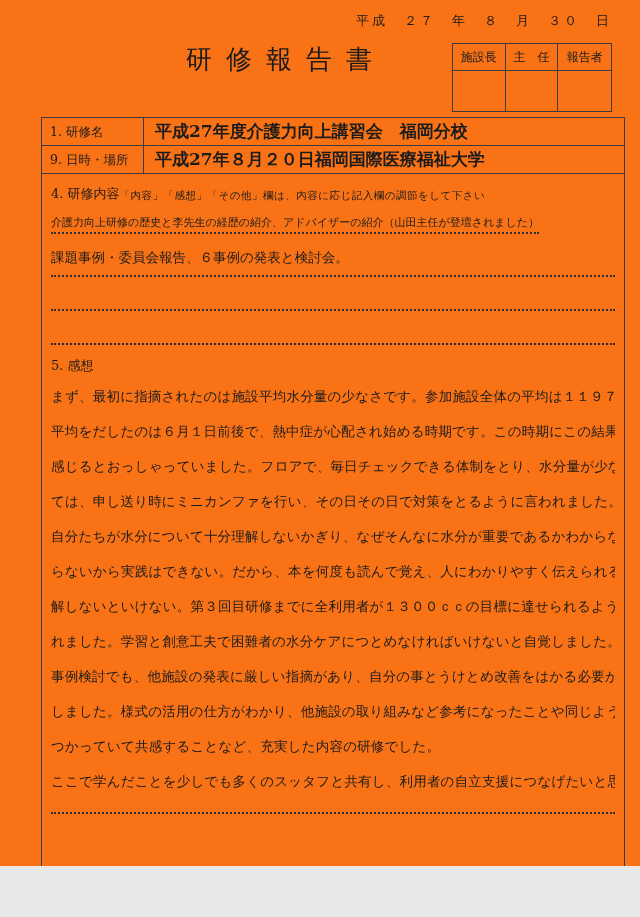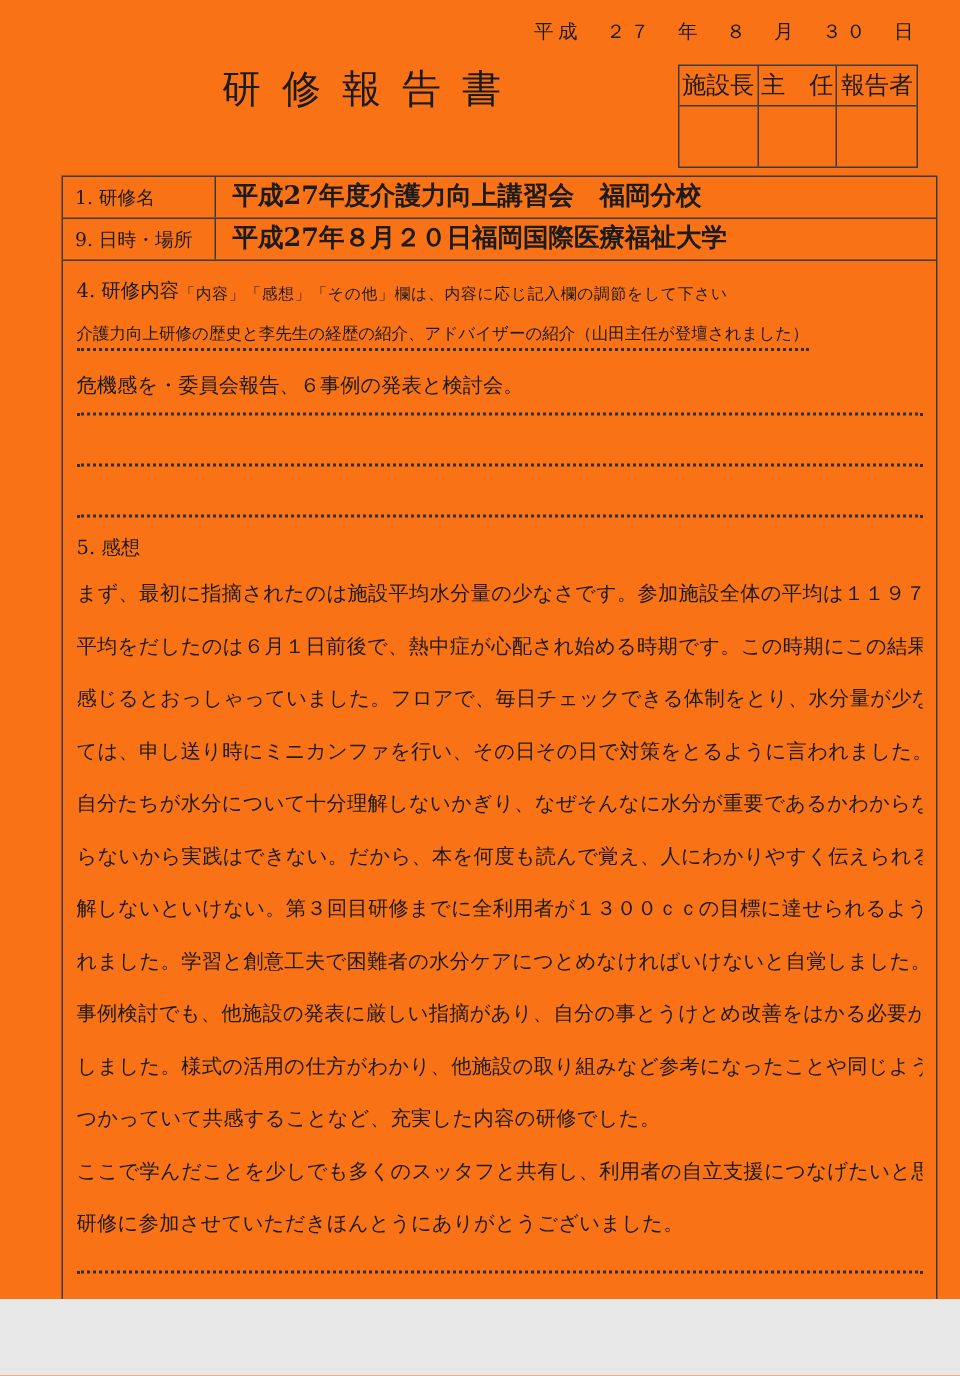--- a/index.html
+++ b/index.html
@@ -13,35 +13,35 @@
     overflow:hidden;
   }
   
   .date-line {
     position:absolute; top:12px; right:28px;
     font-size:13px; letter-spacing:3px;
     white-space:pre;
   }
   .doc-title {
     position:absolute; top:42px; left:96px; width:290px;
-    text-align:center;
+    text-align:right;
     font-size:26px; letter-spacing:14px; text-indent:14px;
     font-weight:500;
   }
   .stamp-table {
     position:absolute; top:43px; left:452px; width:160px;
     border:1.5px solid #3c3c3c;
     display:grid; grid-template-columns:1fr 1fr 1fr;
     box-sizing:border-box;
   }
   .stamp-cell {
     border-right:1px solid #3c3c3c;
     border-bottom:1px solid #3c3c3c;
     height:26px; line-height:26px;
-    text-align:center; font-size:16px;
+    text-align:center; font-size:12px;
     white-space:pre;
   }
   .stamp-cell:nth-child(3n) { border-right:none; }
   .stamp-sig { height:40px; border-bottom:none; }
   
   .main-box {
     position:absolute; top:117px; left:28px;
     width:584px; height:755px;
     border:1.5px solid #3c3c3c;
     box-sizing:border-box;
@@ -121,41 +121,40 @@
       <div class="info-label">9. 日時・場所</div>
       <div class="info-value">平成27年８月２０日福岡国際医療福祉大学</div>
     </div>
 
     <div class="sec4">
       <div class="sec4-head">
         <span class="sec4-label">4. 研修内容</span>
         <span class="sec4-note">「内容」「感想」「その他」欄は、内容に応じ記入欄の調節をして下さい</span>
       </div>
       <div class="sec4-line1"><span class="u">介護力向上研修の歴史と李先生の経歴の紹介、アドバイザーの紹介（山田主任が登壇されました）</span></div>
-      <div class="sec4-line2">危機感を・委員会報告、６事例の発表と検討会。</div>
+      <div class="sec4-line2">課題事例・委員会報告、６事例の発表と検討会。</div>
       <div class="rule-line"></div>
       <div class="rule-line"></div>
     </div>
 
     <div class="sec5">
       <div class="sec5-label">5. 感想</div>
       <div>
           <div class="kanso-line">まず、最初に指摘されたのは施設平均水分量の少なさです。参加施設全体の平均は１１９７ｍｌ。施設</div>
           <div class="kanso-line">平均をだしたのは６月１日前後で、熱中症が心配され始める時期です。この時期にこの結果、危機感を</div>
           <div class="kanso-line">感じるとおっしゃっていました。フロアで、毎日チェックできる体制をとり、水分量が少ない人に対し</div>
           <div class="kanso-line">ては、申し送り時にミニカンファを行い、その日その日で対策をとるように言われました。</div>
           <div class="kanso-line">自分たちが水分について十分理解しないかぎり、なぜそんなに水分が重要であるかわからないし、わか</div>
           <div class="kanso-line">らないから実践はできない。だから、本を何度も読んで覚え、人にわかりやすく伝えられるくらいに理</div>
           <div class="kanso-line">解しないといけない。第３回目研修までに全利用者が１３００ｃｃの目標に達せられるようにと命令さ</div>
           <div class="kanso-line">れました。学習と創意工夫で困難者の水分ケアにつとめなければいけないと自覚しました。</div>
           <div class="kanso-line">事例検討でも、他施設の発表に厳しい指摘があり、自分の事とうけとめ改善をはかる必要があると痛感</div>
           <div class="kanso-line">しました。様式の活用の仕方がわかり、他施設の取り組みなど参考になったことや同じような問題にぶ</div>
           <div class="kanso-line">つかっていて共感することなど、充実した内容の研修でした。</div>
           <div class="kanso-line">ここで学んだことを少しでも多くのスッタフと共有し、利用者の自立支援につなげたいと思いました。</div>
-          <div class="kanso-line">研修に参加させていただきほんとうにありがとうございました。</div>
         </div>
       <div class="bottom-rule"></div>
     </div>
 
   </div>
 
   <div class="footer-code">陽法事-5　140401</div>
 
 </div>
 

